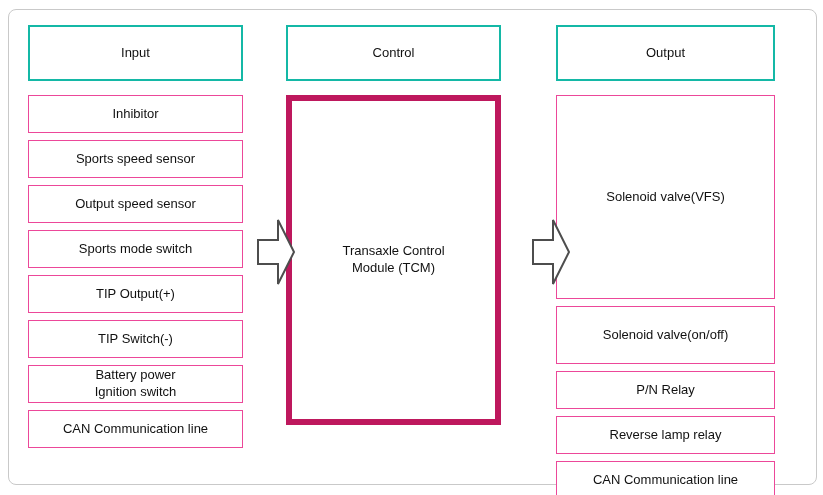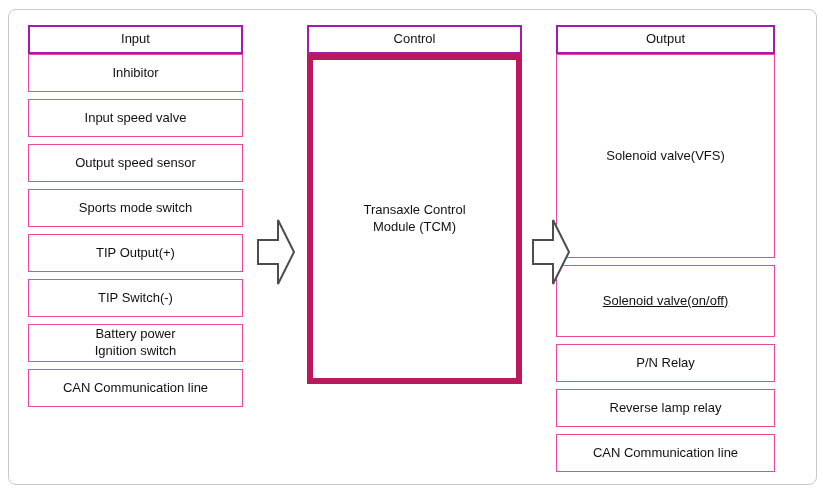--- a/index.html
+++ b/index.html
@@ -22,68 +22,68 @@
     height: 474px;
     border: 1px solid #c9c9c9;
     border-radius: 8px;
     background: #ffffff;
   }
   .col {
     position: absolute;
     top: 25px;
   }
   .col-input   { left: 28px;  width: 215px; }
-  .col-control { left: 307px; width: 215px; }
+  .col-control { left: 286px; width: 215px; }
   .col-output  { left: 556px; width: 219px; }
 
   .box {
     box-sizing: border-box;
     display: flex;
     align-items: center;
     justify-content: center;
     text-align: center;
     background: #ffffff;
     font-size: 13px;
     line-height: 1.3;
     white-space: pre-line;
   }
   .hdr {
-    height: 29px;
-    border: 2px solid #a21caf;
-    margin-bottom: 0;
+    height: 56px;
+    border: 2px solid #14b8a6;
+    margin-bottom: 14px;
   }
   .item {
     height: 38px;
     border: 1px solid #ec4899;
     margin-bottom: 7px;
   }
   .module {
     height: 330px;
     border: 6px solid #be185d;
   }
   .vfs   { height: 204px; }
-  .onoff { height: 72px; text-decoration: underline; }
+  .onoff { height: 58px; }
 
   .arrow {
     position: absolute;
     width: 40px;
     height: 72px;
   }
   .arrow-left  { left: 256px; top: 216px; }
   .arrow-right { left: 531px; top: 216px; }
 </style>
 </head>
 <body>
 
 <div class="frame"></div>
 
 <div class="col col-input">
   <div class="box hdr">Input</div>
   <div class="box item">Inhibitor</div>
-  <div class="box item">Input speed valve</div>
+  <div class="box item">Sports speed sensor</div>
   <div class="box item">Output speed sensor</div>
   <div class="box item">Sports mode switch</div>
   <div class="box item">TIP Output(+)</div>
   <div class="box item">TIP Switch(-)</div>
   <div class="box item">Battery power
 Ignition switch</div>
   <div class="box item">CAN Communication line</div>
 </div>
 
 <div class="col col-control">

